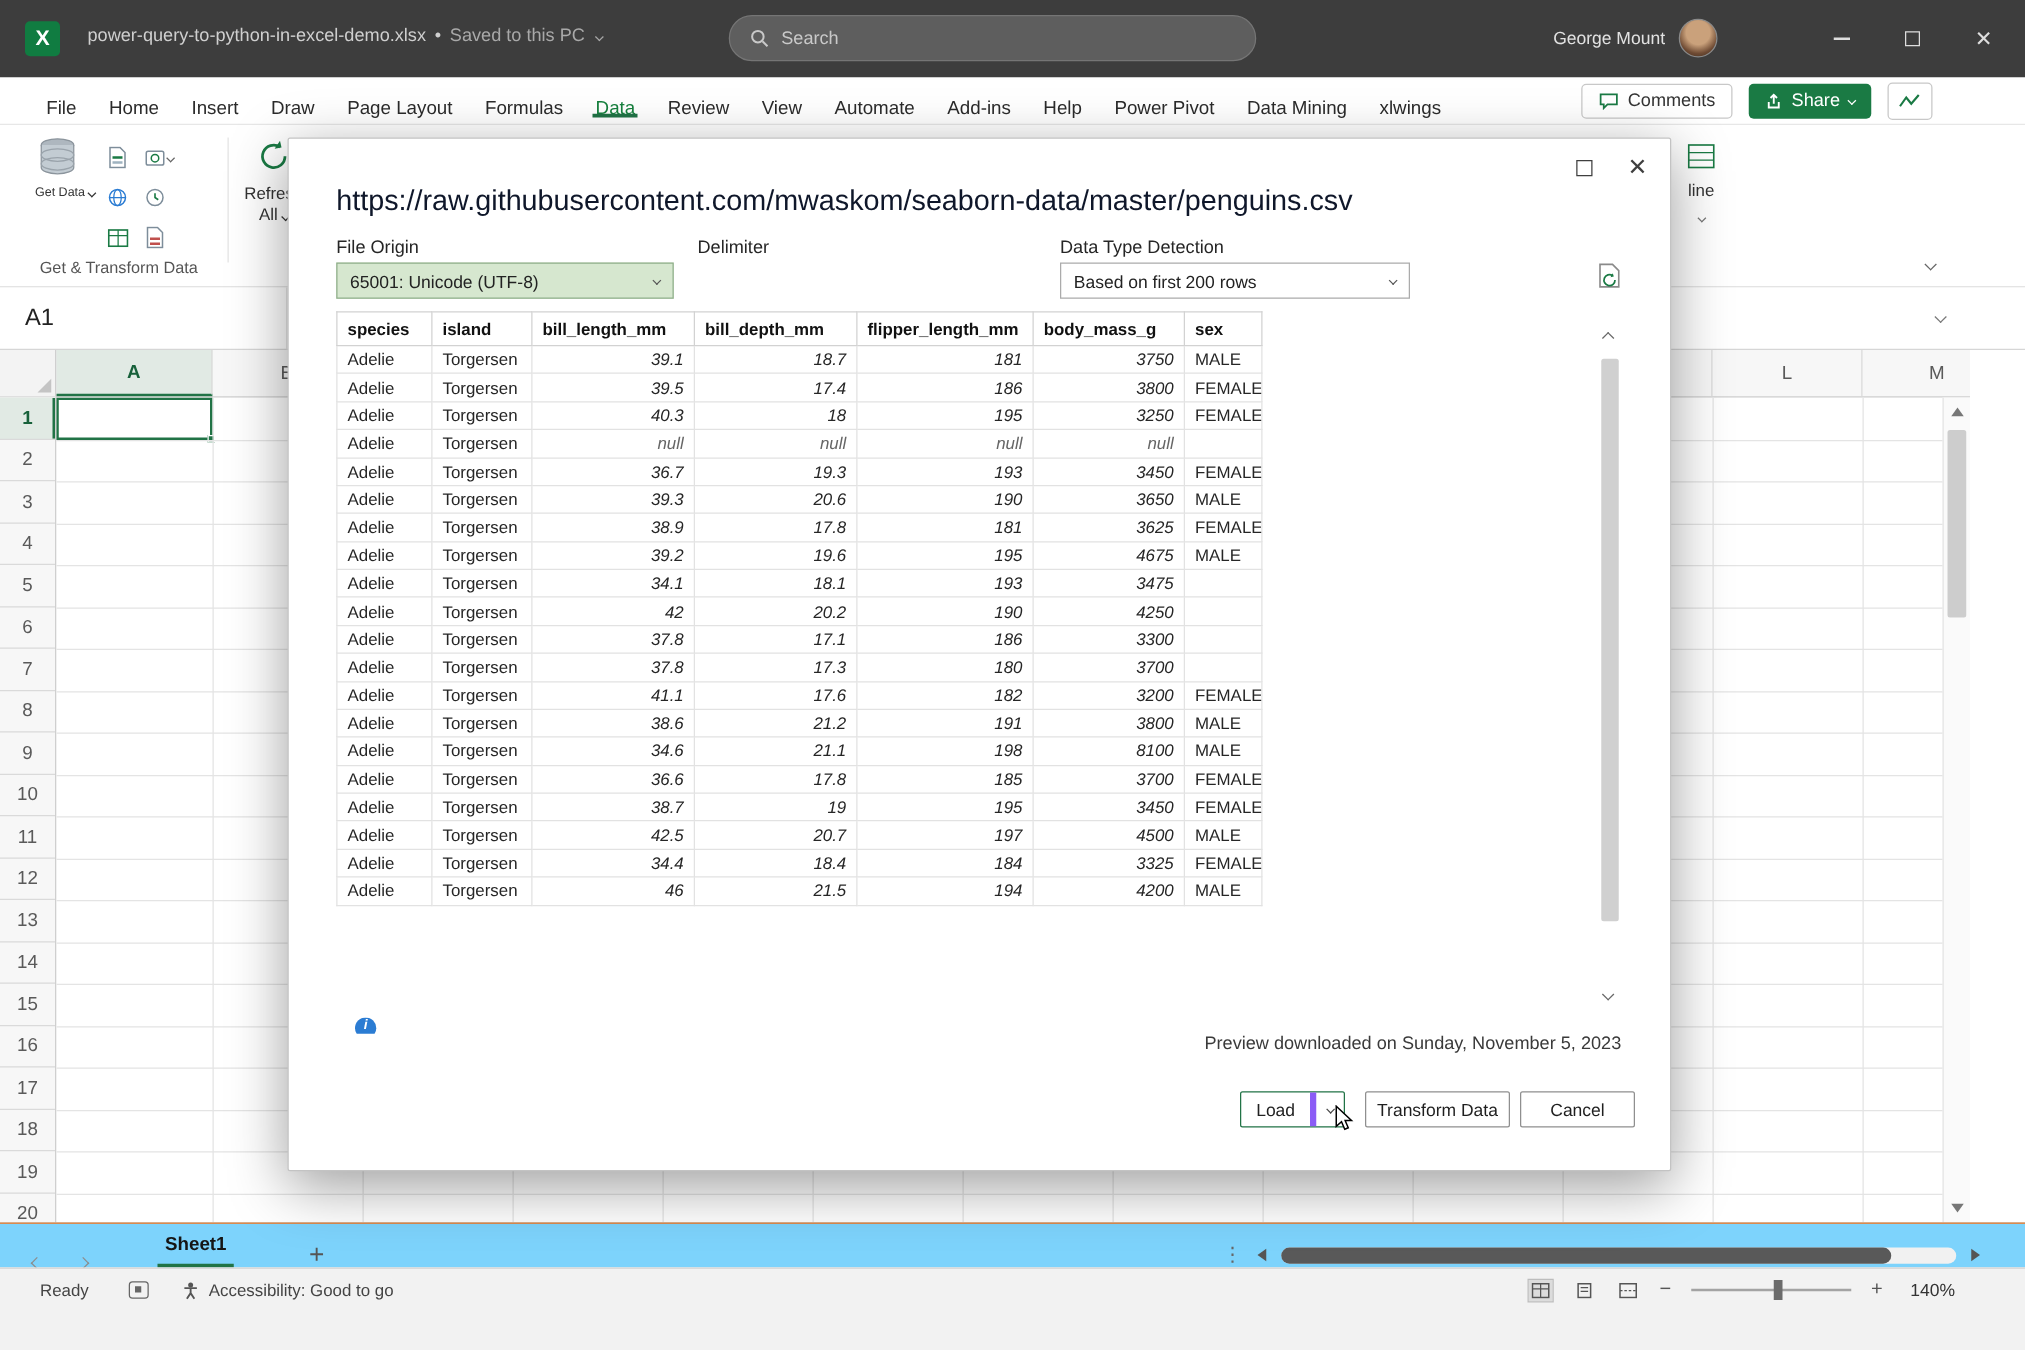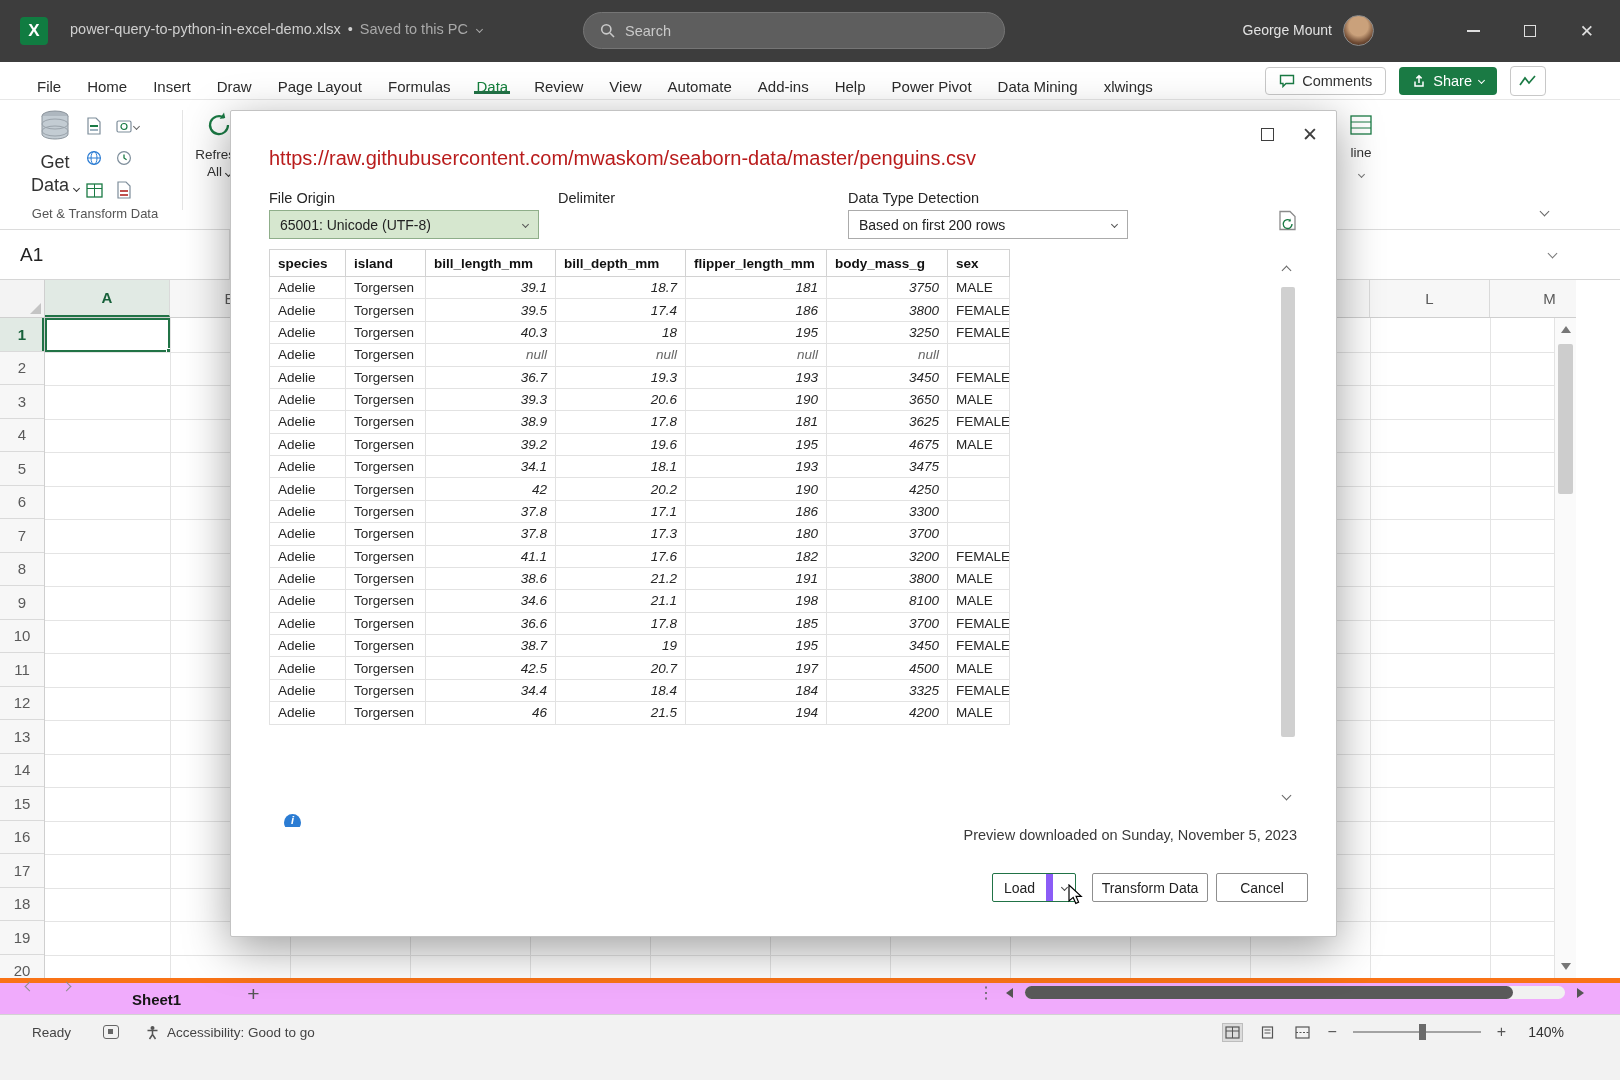--- a/index.html
+++ b/index.html
@@ -57,22 +57,22 @@
                   border-radius:4px; padding:5px 13px; font-size:14.5px; color:#333; background:#fff; }
   .share-btn { display:flex; align-items:center; gap:7px; border-radius:4px; padding:6px 13px;
                font-size:14.5px; color:#fff; background:#1a7a44; }
   .share-btn .chev { color:#fff; }
   .edit-mode-btn { width:36px; height:30px; border:1px solid #c8c8c8; border-radius:4px;
                    display:flex; align-items:center; justify-content:center; background:#fff; }
 
   
   .ribbon { position:absolute; top:100px; left:0; right:0; height:130px; background:#fff;
             border-bottom:1px solid #dcdcdc; }
-  .get-data { position:absolute; left:28px; top:10px; width:54px; text-align:center;
-              font-size:18px; color:#333; }
+  .get-data { position:absolute; left:28px; top:10px; width:54px; 
+              font-size:10px; color:#333; }
   .get-data .lbl { margin-top:4px; line-height:1.25; }
   .mini-icons { position:absolute; left:86px; top:10px; width:66px;
                 display:grid; grid-template-columns:30px 34px; grid-auto-rows:32px; }
   .mini { display:flex; align-items:center; gap:2px; color:#666; }
   .refresh-all { position:absolute; left:190px; top:10px; width:58px; text-align:center;
                  font-size:13.5px; color:#333; }
   .refresh-all .lbl { margin-top:4px; line-height:1.25; }
   .ribbon-vdiv { position:absolute; left:182px; top:10px; width:1px; height:100px; background:#e4e4e4; }
   .group-label { position:absolute; left:16px; top:106px; width:158px; text-align:center;
                  font-size:13px; color:#555; }
@@ -123,21 +123,21 @@
   .v-scroll .thumb { position:absolute; top:26px; left:3px; width:15px; height:150px;
               background:#cdcdcd; border-radius:2px; }
 
   
   .dialog { position:absolute; left:230px; top:110px; width:1107px; height:827px; z-index:50;
             background:#fff; border:1px solid #c3c3c3; border-radius:2px;
             box-shadow:0 12px 46px rgba(0,0,0,.38); }
   .dlg-ctrls { position:absolute; top:14px; right:18px; display:flex; gap:28px; align-items:center; }
   .dlg-max { width:13px; height:13px; border:1.6px solid #3f3f3f; }
   .dlg-close { font-size:19px; color:#3f3f3f; line-height:1; }
-  .dlg-url { position:absolute; left:38px; top:36px; font-size:20px; color:#b91c1c;
+  .dlg-url { position:absolute; left:38px; top:36px; font-size:23px; color:#0f172a;
              white-space:nowrap; }
   .fld-label { position:absolute; top:79px; font-size:14.5px; color:#262626; }
   .dropdown { position:absolute; top:99px; height:29px; border:1px solid #ababab; background:#fff;
               display:flex; align-items:center; padding:0 10px; font-size:14px; color:#222; }
   .dropdown .chev { margin-left:auto; color:#555; }
   .dd-green { background:#d6e7cf; border-color:#8fae8a; }
   .side-icon { position:absolute; left:1046px; top:99px; }
 
   .pq-table { position:absolute; left:38px; top:138px; border-collapse:collapse;
               table-layout:fixed; width:740px; font-size:13.5px; color:#262626; }
@@ -157,28 +157,28 @@
                    font-size:11px; font-style:italic; font-weight:bold;
                    display:flex; align-items:flex-start; justify-content:center; }
   .pq-note { position:absolute; right:39px; top:716px; font-size:14.5px; color:#3a3a3a; }
 
   .dlg-btn { position:absolute; top:762px; height:29px; background:#fff; color:#1f1f1f;
              font-size:14px; display:flex; align-items:center; justify-content:center;
              border:1px solid #8f8f8f; border-radius:2px; }
   .load-group { position:absolute; top:762px; left:761px; width:84px; height:29px; display:flex;
                 border:1px solid #217346; border-radius:2px; background:#fff; }
   .load-main { flex:1; display:flex; align-items:center; justify-content:center;
-               font-size:14px; border-right:7px solid #8b5cf6; }
+               font-size:14px; border-right:5px solid #8b5cf6; }
   .load-drop { width:22px; display:flex; align-items:center; justify-content:center; color:#444; }
   .btn-transform { left:861px; width:116px; }
   .btn-cancel { left:985px; width:92px; }
 
   
-  .tabs-bar { position:absolute; left:0; right:0; top:978px; height:36px; background:#f0abfc;
-              border-top:5px solid #f97316; display:flex; align-items:flex-start; font-size:15px; }
+  .tabs-bar { position:absolute; left:0; right:0; top:978px; height:36px; background:#7dd3fc;
+              border-top:1px solid #f97316; display:flex; align-items:flex-end; font-size:15px; }
   .tab-nav { color:#8c8c8c; display:flex; gap:30px; margin-left:26px; }
   #tabs-strip { display:flex; margin-left:48px; }
   .sheet-tab { padding:0 14px; height:35px; line-height:33px; color:#151515; font-weight:bold;
                position:relative; }
   .sheet-tab.active::after { content:""; position:absolute; left:8px; right:8px; bottom:0;
                height:3px; background:#217346; }
   .add-sheet { margin-left:52px; color:#555; font-size:21px; line-height:1; }
   .tabbar-right { margin-left:auto; display:flex; align-items:center; gap:12px; margin-right:36px; }
   .dots { color:#666; font-size:16px; }
   .htri-l { border-top:5px solid transparent; border-bottom:5px solid transparent;

